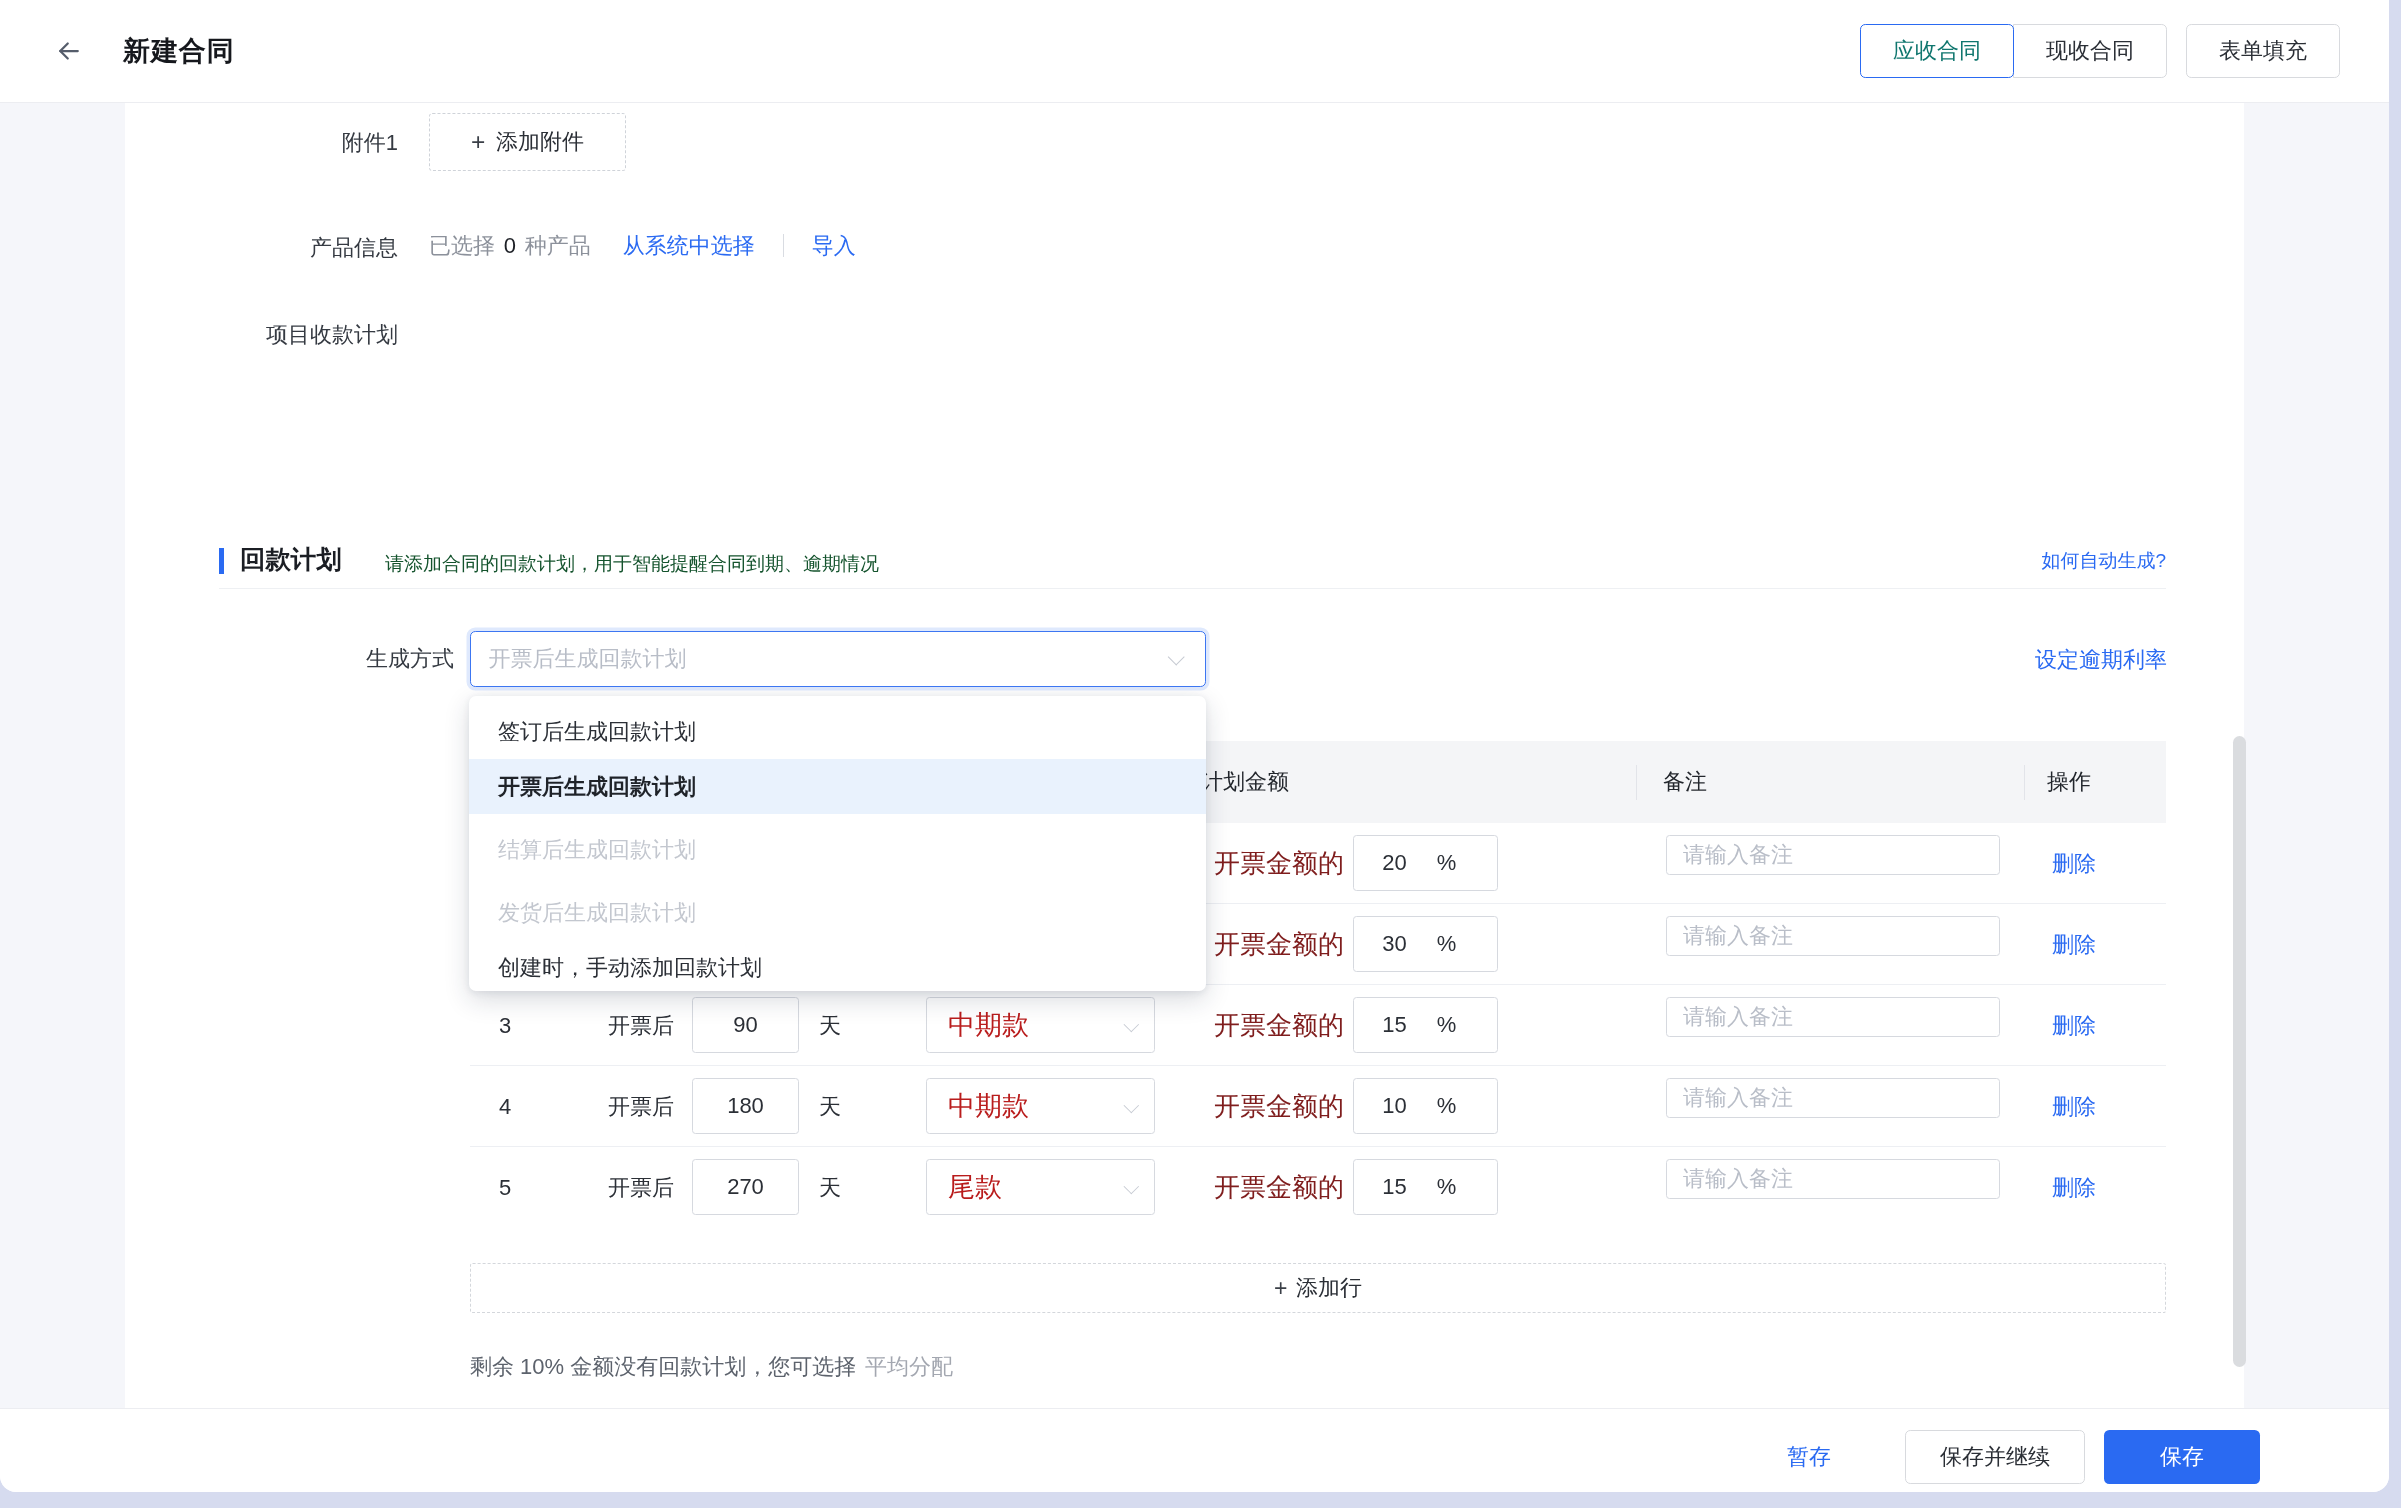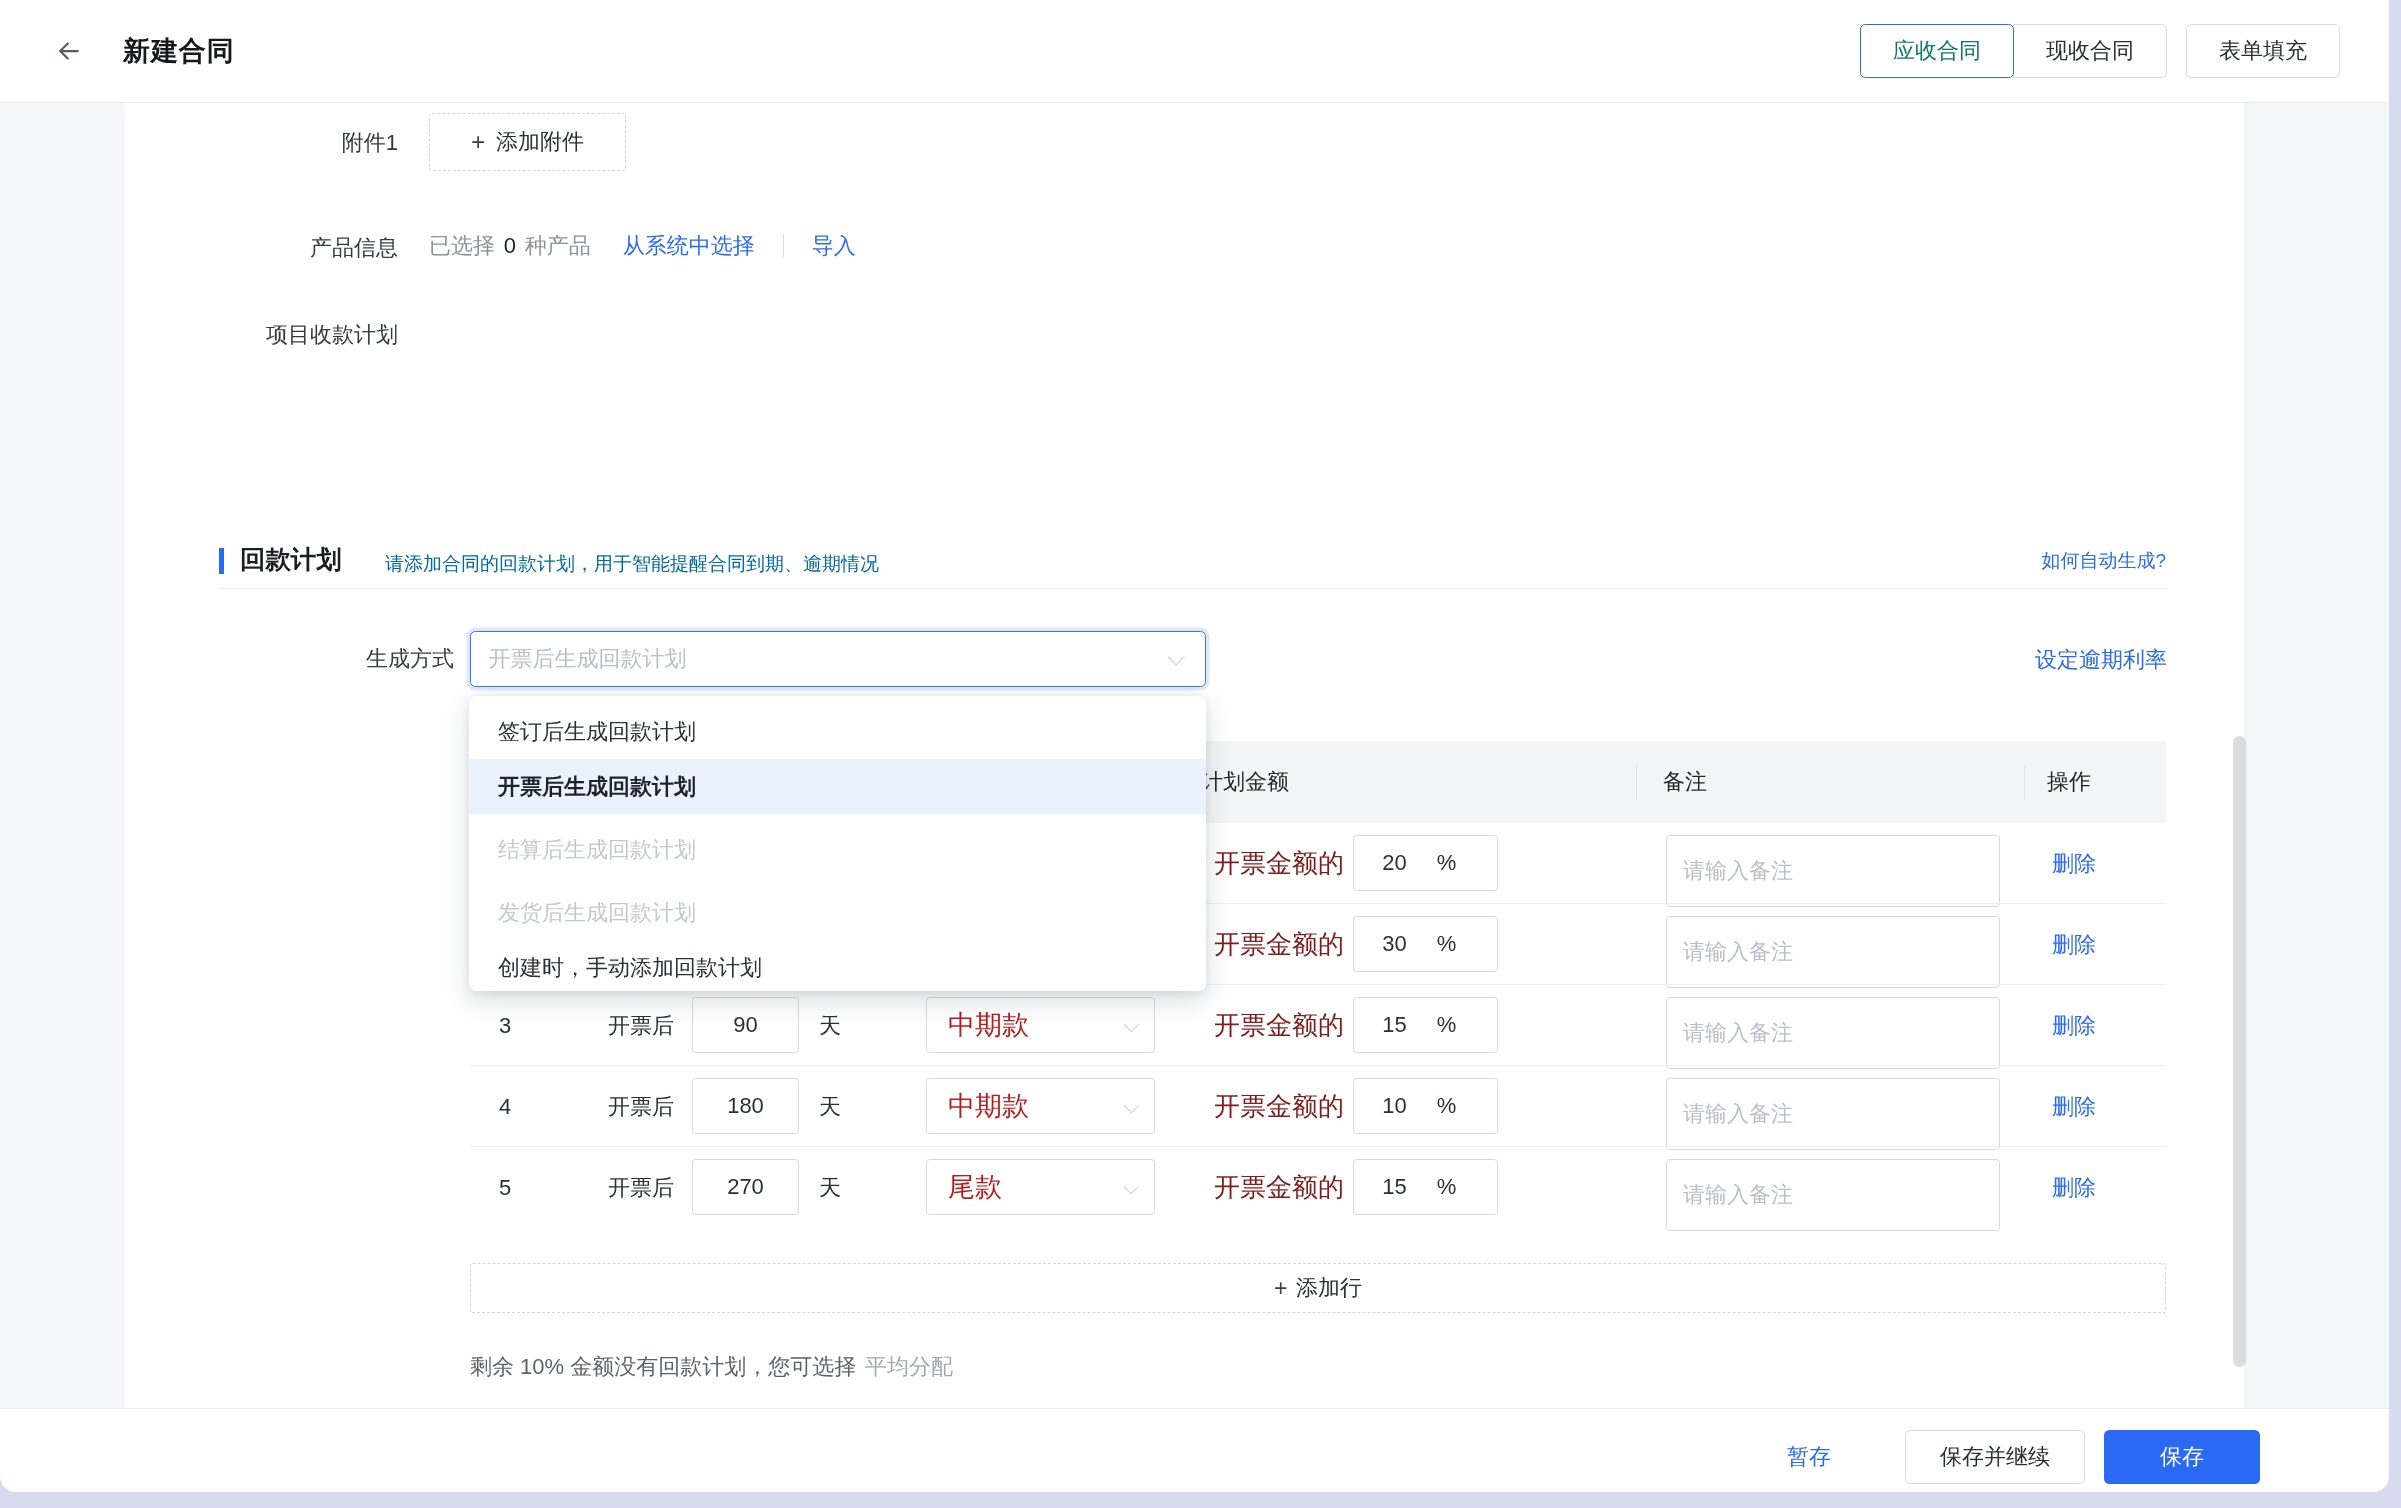--- a/index.html
+++ b/index.html
@@ -35,21 +35,21 @@
   .num0{color:#1d2averages026;color:#1d2026;margin:0 8.8px;}
   .vdiv{width:0.9px;height:23px;background:#d9dce2;margin:0 28px;}
   
   .tarea{position:absolute;left:429px;top:315px;width:1759px;height:94px;box-sizing:border-box;border:0.9px solid #d4d7de;border-radius:2.6px;background:#fff;z-index:10;}
   .tarea .ph{position:absolute;left:17.5px;top:12.3px;font-size:22px;color:#b9bec8;}
   .tarea .grip{position:absolute;right:2.6px;bottom:2.6px;width:14px;height:14px;
     background:linear-gradient(135deg,transparent 40%,#c4c8d0 40%,#c4c8d0 46%,transparent 46%,transparent 62%,#c4c8d0 62%,#c4c8d0 68%,transparent 68%);}
   
   .sec-bar{position:absolute;left:219px;top:548px;width:5.3px;height:26px;background:#2a6af2;z-index:10;}
   .sec-title{position:absolute;left:240px;top:543px;font-size:25.4px;font-weight:bold;color:#1b1e24;z-index:10;}
-  .sec-sub{position:absolute;left:385px;top:551px;font-size:19px;color:#0369a1;z-index:10;}
+  .sec-sub{position:absolute;left:385px;top:551px;font-size:19px;color:#14532d;z-index:10;}
   .sec-help{position:absolute;right:223px;top:548px;font-size:19px;z-index:10;}
   .sec-div{position:absolute;left:219px;top:588px;width:1947px;height:0.9px;background:#eef0f3;z-index:10;}
   
   .gen-label{position:absolute;left:16px;top:641px;width:438px;text-align:right;font-size:22px;color:#353a42;line-height:35px;z-index:10;}
   .gen-select{position:absolute;left:470px;top:631px;width:736px;height:56px;box-sizing:border-box;border:1.8px solid #3c76f2;border-radius:5.3px;background:#fff;display:flex;align-items:center;box-shadow:0 0 0 3.5px rgba(42,106,242,.15);z-index:40;cursor:pointer;}
   .gen-select .val{font-size:22px;color:#b8bdc7;margin-left:17.5px;}
   .chev{position:absolute;right:23px;top:19px;width:11.4px;height:11.4px;border-right:1.8px solid #c6cad2;border-bottom:1.8px solid #c6cad2;transform:rotate(45deg);}
   .overdue{position:absolute;right:222px;top:645px;font-size:22px;z-index:10;}
   
   .dropdown{position:absolute;left:469px;top:696px;width:737px;height:295px;box-sizing:border-box;background:#fff;border-radius:7px;box-shadow:0 8.8px 26px rgba(25,35,60,.16),0 1.8px 7px rgba(25,35,60,.08);padding:8px 0;z-index:30;}
@@ -68,21 +68,21 @@
   .inp{box-sizing:border-box;border:0.9px solid #d6d9df;border-radius:3.5px;background:#fff;font-size:22px;color:#2b2f36;font-family:inherit;outline:none;}
   .cell-days{position:absolute;left:222px;top:12.3px;width:107px;height:56px;text-align:center;}
   .cell-unit{position:absolute;left:349px;top:0;height:100%;display:flex;align-items:center;font-size:22px;color:#2b2f36;}
   .cell-type{position:absolute;left:456px;top:12.3px;width:229px;height:56px;box-sizing:border-box;border:0.9px solid #d6d9df;border-radius:3.5px;background:#fff;display:flex;align-items:center;cursor:pointer;}
   .cell-type .tval{font-size:27px;color:#b91c1c;margin-left:21px;}
   .cell-type .chev{right:17.5px;top:21px;width:9.6px;height:9.6px;border-width:1.3px;}
   .cell-amtpre{position:absolute;left:744px;top:0;height:100%;display:flex;align-items:center;font-size:26px;color:#7f1d1d;}
   .pct-box{position:absolute;left:883px;top:12.3px;width:145px;height:56px;box-sizing:border-box;border:0.9px solid #d6d9df;border-radius:3.5px;background:#fff;display:flex;align-items:center;}
   .pct-box input{border:none;outline:none;width:77px;text-align:center;font-size:22px;color:#2b2f36;font-family:inherit;background:transparent;}
   .pct-box .pct{font-size:22px;color:#2b2f36;margin-left:1.8px;}
-  .cell-note{position:absolute;left:1196px;top:12.3px;width:334px;height:72px;padding:12px 16px;}
+  .cell-note{position:absolute;left:1196px;top:12.3px;width:334px;height:40px;padding:12px 16px;}
   .cell-note::placeholder{color:#b9bec8;}
   .cell-days::placeholder{color:#b9bec8;}
   .cell-del{position:absolute;left:1582px;top:0;height:100%;display:flex;align-items:center;font-size:22px;}
   
   .add-row{position:absolute;left:470px;top:1263px;width:1696px;height:50px;box-sizing:border-box;border:0.9px dashed #d4d7dc;border-radius:2.6px;display:flex;align-items:center;justify-content:center;gap:8.8px;font-size:22px;color:#2b2f36;z-index:6;cursor:pointer;background:#fff;}
   .add-row .plus{font-size:23px;color:#3a3f47;}
   
   .remain{position:absolute;left:470px;top:1352px;font-size:22px;color:#5c626c;z-index:10;}
   .remain .avg{color:#a3a7b0;margin-left:8.8px;cursor:pointer;}
   

